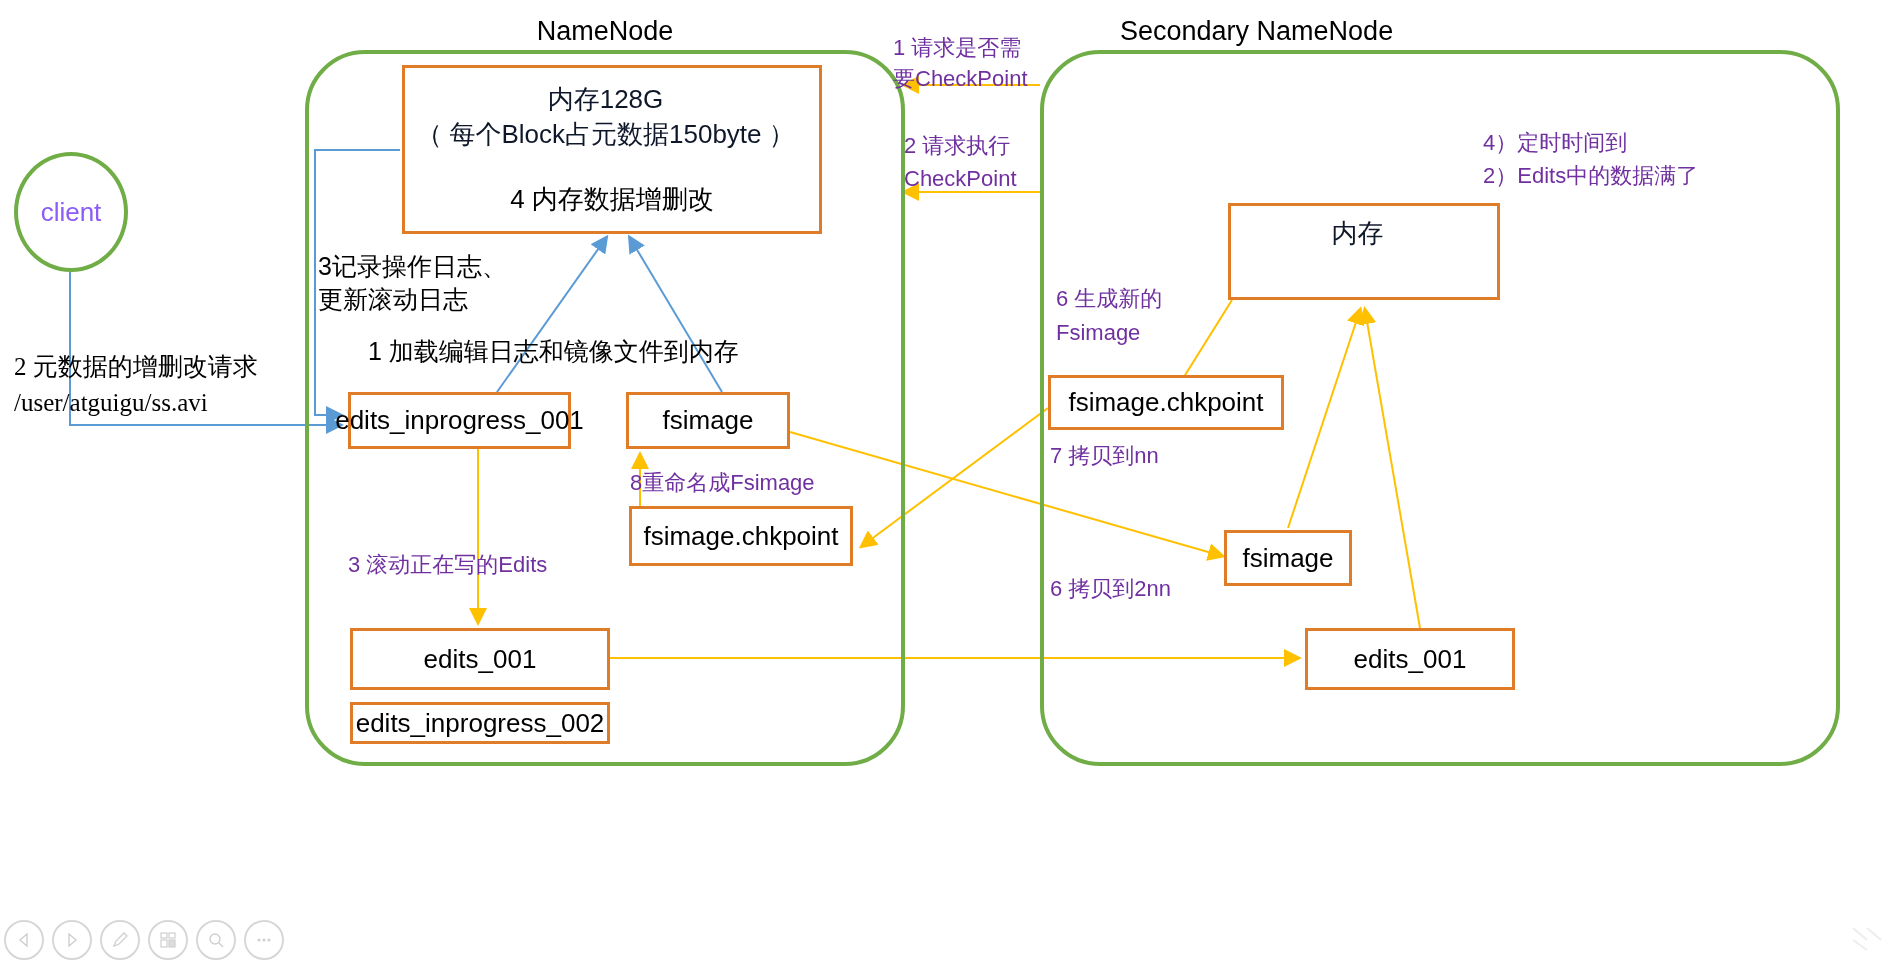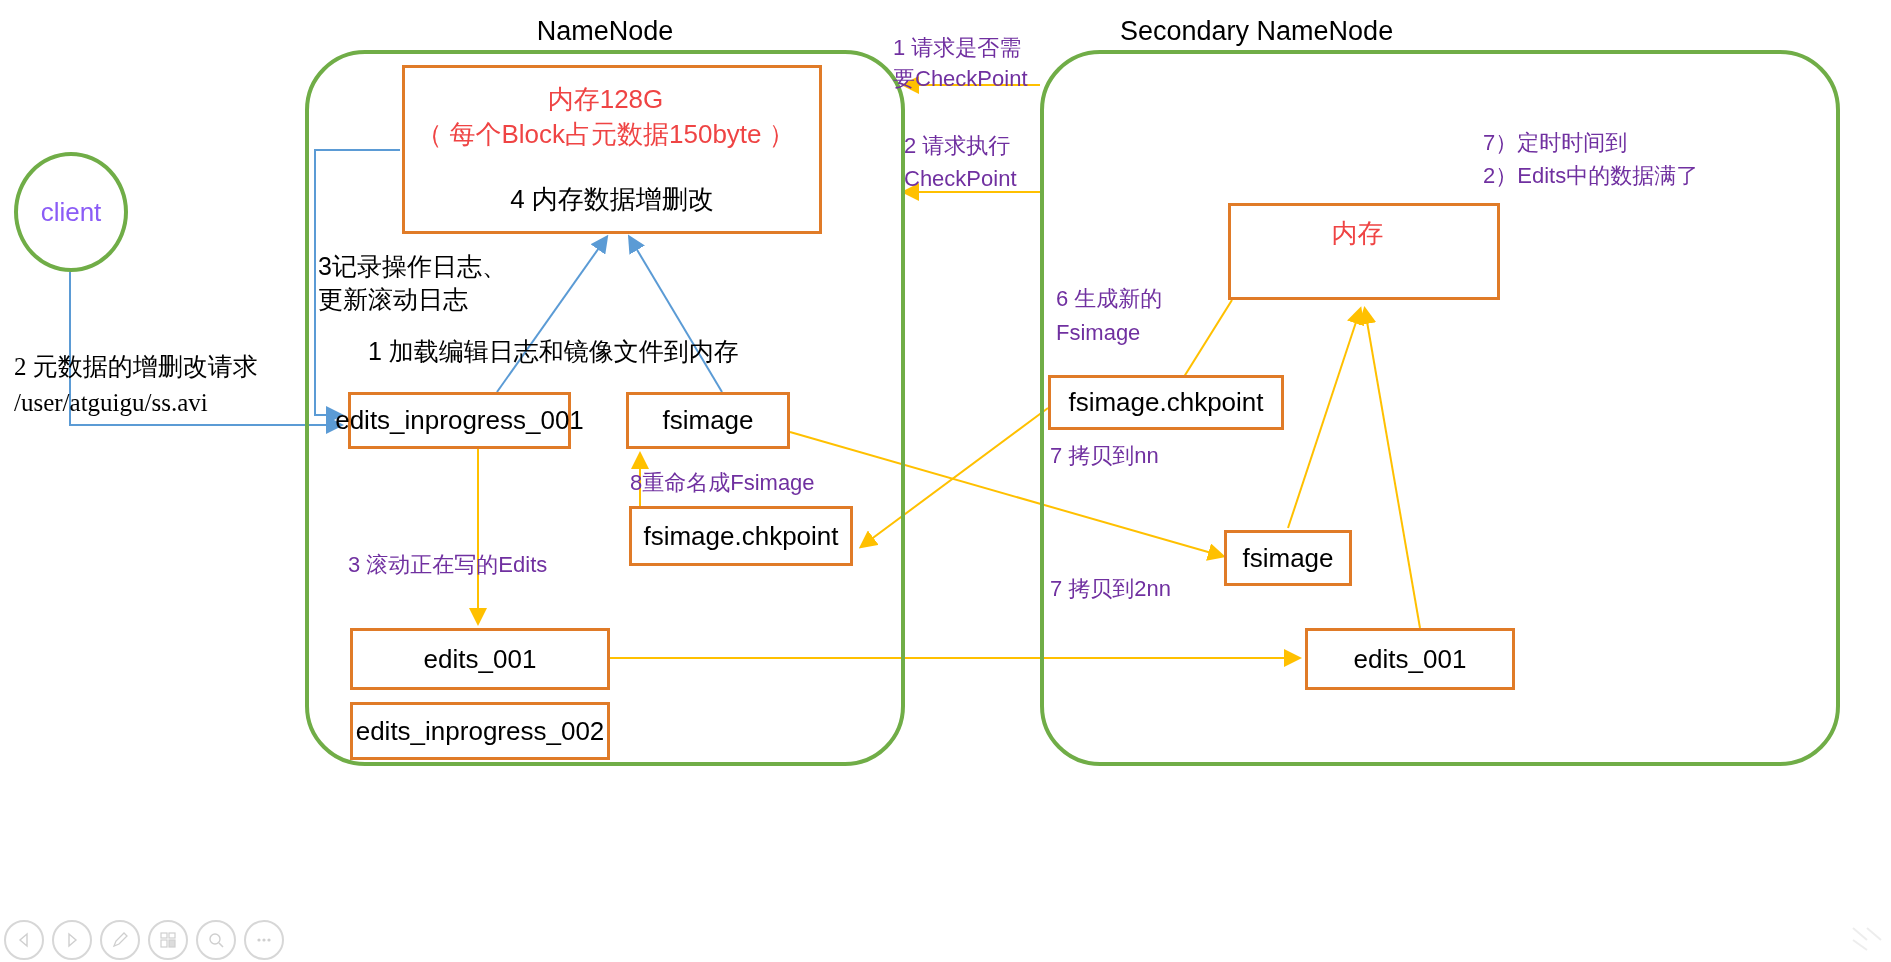--- a/index.html
+++ b/index.html
@@ -24,21 +24,21 @@
   .obox span{font-size:26px;color:#000;}
 
   .nodebox{position:absolute;border:4px solid #70ad47;border-radius:60px;box-sizing:border-box;}
 
   .ellipse{position:absolute;border:4px solid #70ad47;border-radius:50%;
            display:flex;align-items:center;justify-content:center;box-sizing:border-box;}
   .ellipse span{font-size:26px;color:#8b5cf6;}
 
   
   .membox{position:absolute;border:3px solid #e07b28;background:#fff;box-sizing:border-box;}
-  .membox .t1{position:absolute;left:0;right:13px;top:14px;text-align:center;font-size:26px;color:#ef4444;line-height:1.35;}
+  .membox .t1{position:absolute;left:0;right:13px;top:14px;text-align:center;font-size:26px;color:#0f172a;line-height:1.35;}
   .membox .t2{position:absolute;left:0;right:0;bottom:14px;text-align:center;font-size:26px;color:#000;}
 
   
   .toolbar{position:absolute;left:4px;bottom:2px;display:flex;gap:8px;align-items:center;}
   .tb{width:36px;height:36px;border:2px solid #d7d7d7;border-radius:50%;
       display:flex;align-items:center;justify-content:center;}
   .tb svg{display:block;}
   .corner{position:absolute;right:6px;bottom:10px;width:34px;height:26px;opacity:.25;}
 </style>
 </head>
@@ -102,49 +102,49 @@
   </div>
   <div class="obox" style="left:626px;top:392px;width:164px;height:57px;">
     <span>fsimage</span>
   </div>
   <div class="obox" style="left:629px;top:506px;width:224px;height:60px;">
     <span>fsimage.chkpoint</span>
   </div>
   <div class="obox" style="left:350px;top:628px;width:260px;height:62px;">
     <span>edits_001</span>
   </div>
-  <div class="obox" style="left:350px;top:702px;width:260px;height:58px;">
+  <div class="obox" style="left:350px;top:702px;width:260px;height:42px;">
     <span>edits_inprogress_002</span>
   </div>
 
   <div class="lbl purple" style="left:630px;top:470px;">8重命名成Fsimage</div>
   <div class="lbl purple" style="left:348px;top:552px;">3 滚动正在写的Edits</div>
 
   <div class="nodebox" style="left:1040px;top:50px;width:800px;height:716px;"></div>
   <div class="lbl title" style="left:1120px;top:16px;width:264px;">Secondary NameNode</div>
 
-  <div class="lbl purple" style="left:1483px;top:130px;">7）定时时间到</div>
+  <div class="lbl purple" style="left:1483px;top:130px;">4）定时时间到</div>
   <div class="lbl purple" style="left:1483px;top:163px;">2）Edits中的数据满了</div>
 
   <div class="membox" style="left:1228px;top:203px;width:272px;height:97px;">
     <div class="t1" style="top:10px;">内存</div>
   </div>
 
   <div class="lbl purple" style="left:1056px;top:286px;">6 生成新的</div>
   <div class="lbl purple" style="left:1056px;top:320px;">Fsimage</div>
 
   <div class="obox" style="left:1048px;top:375px;width:236px;height:55px;">
     <span>fsimage.chkpoint</span>
   </div>
   <div class="lbl purple" style="left:1050px;top:443px;">7 拷贝到nn</div>
 
   <div class="obox" style="left:1224px;top:530px;width:128px;height:56px;">
     <span>fsimage</span>
   </div>
-  <div class="lbl purple" style="left:1050px;top:576px;">7 拷贝到2nn</div>
+  <div class="lbl purple" style="left:1050px;top:576px;">6 拷贝到2nn</div>
 
   <div class="obox" style="left:1305px;top:628px;width:210px;height:62px;">
     <span>edits_001</span>
   </div>
 
   <div class="lbl purple" style="left:893px;top:35px;">1 请求是否需</div>
   <div class="lbl purple" style="left:893px;top:66px;">要CheckPoint</div>
   <div class="lbl purple" style="left:904px;top:133px;">2 请求执行</div>
   <div class="lbl purple" style="left:904px;top:166px;">CheckPoint</div>
 

